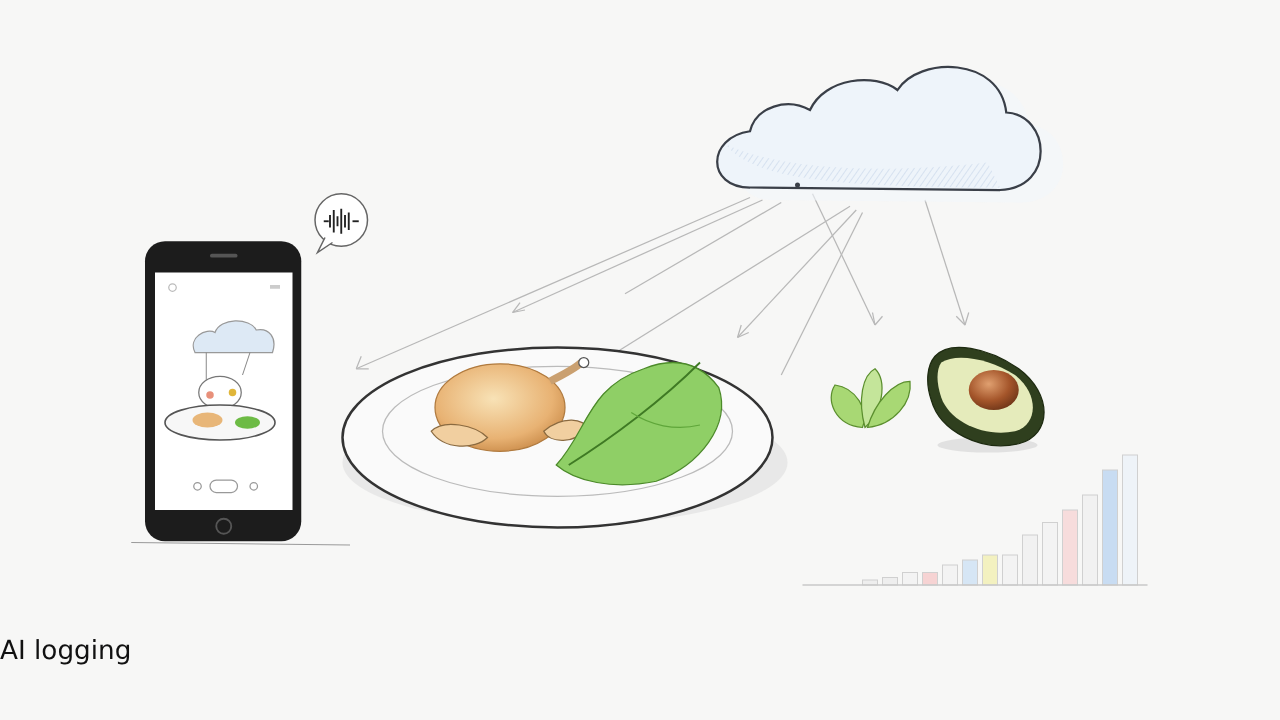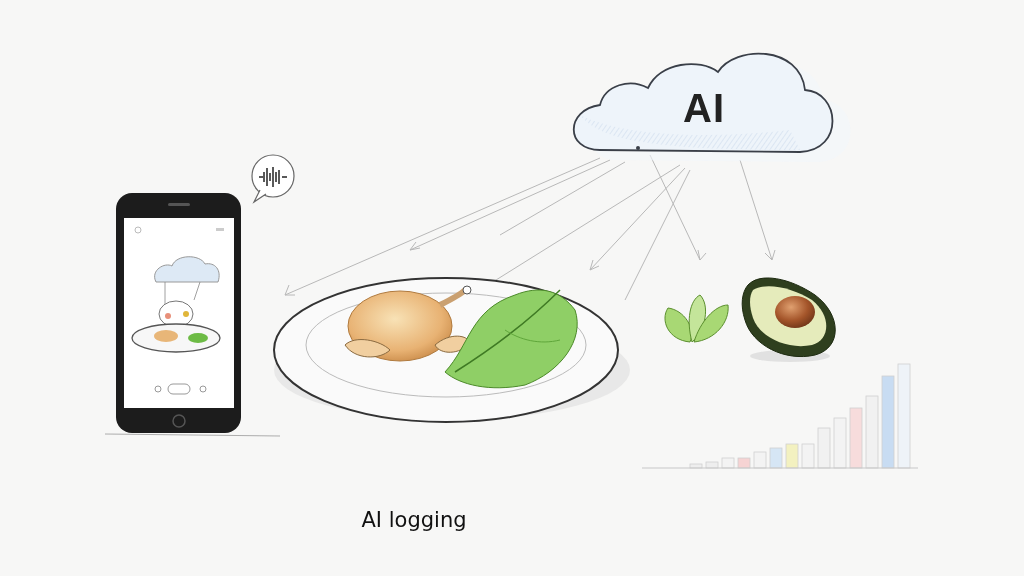--- a/index.html
+++ b/index.html
@@ -10,21 +10,21 @@
       position: relative;
     }
     .stage { position: absolute; inset: 0; }
     svg.art { position: absolute; left: 0; top: 0; }
     .cloud-label {
       position: absolute; left: 664px; top: 86px; width: 80px; text-align: center;
       font-family: "Liberation Sans", sans-serif; font-weight: bold; font-size: 40px;
       color: #222; letter-spacing: 1px;
     }
     .caption {
-      position: absolute; left: 0; width: 828px; top: 508px; text-align: center;
+      position: absolute; left: 0; width: 828px; top: 508px; 
       font-family: "DejaVu Sans", sans-serif; font-size: 21px; color: #111;
     }
   </style>
 </head>
 <body>
 
 <div class="stage">
   <svg class="art" width="1024" height="576" viewBox="0 0 1024 576">
     <defs>
       <pattern id="hatch" width="4" height="4" patternUnits="userSpaceOnUse" patternTransform="rotate(35)">
@@ -151,15 +151,14 @@
         <rect x="818" y="428" width="12" height="40" fill="#f1f1f1" stroke="#d0d0d0" stroke-width="0.8"></rect>
         <rect x="834" y="418" width="12" height="50" fill="#f3f3f3" stroke="#d0d0d0" stroke-width="0.8"></rect>
         <rect x="850" y="408" width="12" height="60" fill="#f7dcdc" stroke="#d0d0d0" stroke-width="0.8"></rect>
         <rect x="866" y="396" width="12" height="72" fill="#f1f1f1" stroke="#d0d0d0" stroke-width="0.8"></rect>
         <rect x="882" y="376" width="12" height="92" fill="#c8dcf2" stroke="#d0d0d0" stroke-width="0.8"></rect>
         <rect x="898" y="364" width="12" height="104" fill="#eef3f8" stroke="#d0d0d0" stroke-width="0.8"></rect>
       </g>
     <line x1="642" y1="468" x2="918" y2="468" stroke="#c8c8c8" stroke-width="1.2"></line>
   </svg>
 
-  <div class="cloud-label">AI</div>
   <div class="caption">AI logging</div>
 </div>
 
 </body></html>

